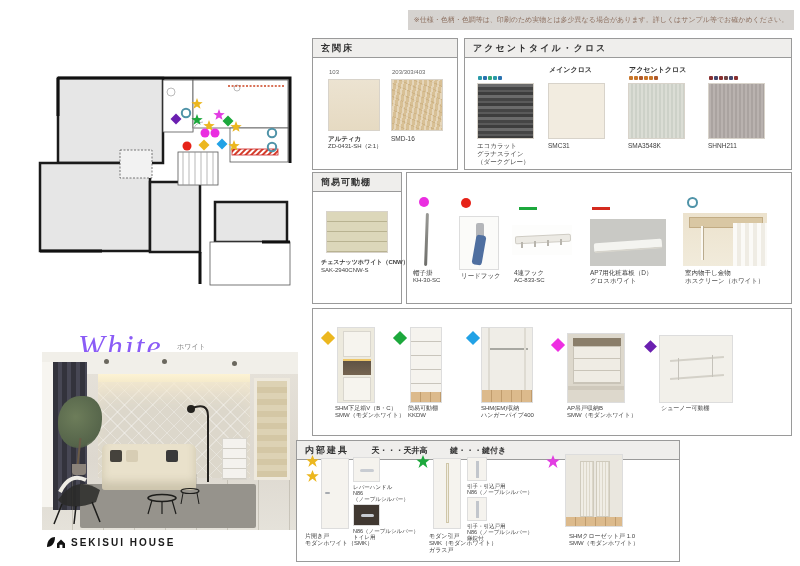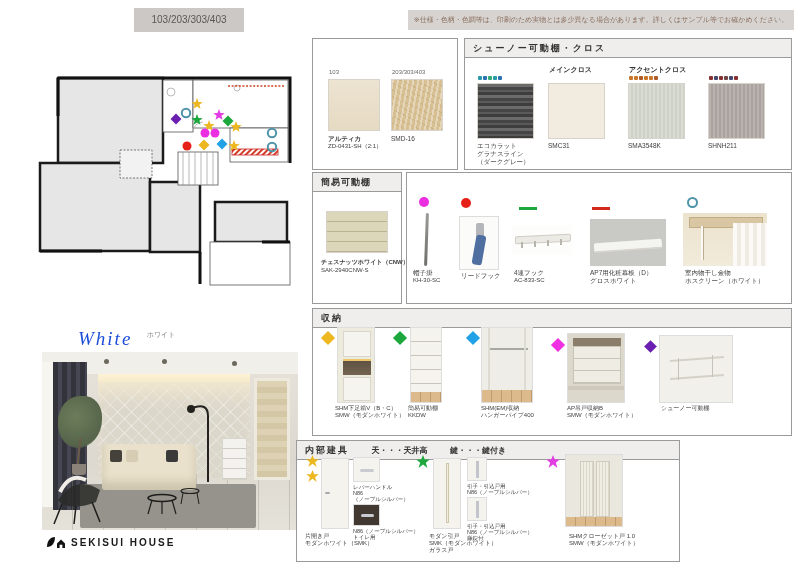--- a/index.html
+++ b/index.html
@@ -40,34 +40,32 @@
   .mk{position:absolute}
   .mkc{border-radius:50%}
   .mkring{border-radius:50%;border:2px solid #4f93a8;background:transparent;box-sizing:border-box}
   .mkline{height:3px}
   .mkdia{transform:rotate(45deg)}
   .mkstar{clip-path:polygon(50% 0%,63% 33%,98% 33%,70% 55%,82% 92%,50% 68%,18% 92%,30% 55%,2% 33%,37% 33%)}
   .dots{position:absolute;display:flex;gap:1px}
   .dots i{display:block;width:4px;height:4px;border-radius:1px}
   
   .style-line{position:absolute;left:78px;top:328px}
-  .style-script{font-family:"Liberation Serif","DejaVu Serif",serif;font-style:italic;font-size:19px;color:#1d4ed8;letter-spacing:2px}
+  .style-script{font-family:"Liberation Serif","DejaVu Serif",serif;font-style:italic;font-size:32px;color:#8b5cf6;letter-spacing:2px}
   .style-jp{font-size:7px;color:#888;margin-left:10px;vertical-align:8px}
   .room-photo{position:absolute;left:42px;top:352px;width:256px;height:178px;overflow:hidden;background:#e5e1d9}
   .brand{position:absolute;left:46px;top:536px;display:flex;align-items:center;gap:5px}
   .brand span{font-size:10px;font-weight:bold;color:#1a1a1a;letter-spacing:2px}
   .shelf-lines{background-image:repeating-linear-gradient(180deg,rgba(0,0,0,0) 0 13px,#c9c5bc 13px 14px)}
 </style>
 </head>
 <body>
 
 <div class="page">
 
-  <div class="hdr-light">
-    <span>103/203/303/403</span></div>
   <div class="hdr-note">
     <span>※仕様・色柄・色調等は、印刷のため実物とは多少異なる場合があります。詳しくはサンプル等でお確かめください。</span></div>
 
   <svg class="abs" style="left:32px;top:56px" width="272" height="232" viewBox="0 0 272 232">
     <defs>
       <path id="star5" d="M0,-6 L1.47,-2.02 5.71,-1.85 2.38,0.77 3.53,4.85 0,2.5 -3.53,4.85 -2.38,0.77 -5.71,-1.85 -1.47,-2.02 Z"></path>
       <path id="dia5" d="M0,-5.5 L5.5,0 0,5.5 -5.5,0 Z"></path>
       <pattern id="rh" width="4" height="4" patternUnits="userSpaceOnUse" patternTransform="rotate(45)">
         <rect width="4" height="4" fill="#fff"></rect>
           <rect width="2" height="4" fill="#d43c2a"></rect>
@@ -166,31 +164,32 @@
   </div>
   <div class="brand">
     <svg width="20" height="13" viewBox="0 0 20 13">
       <path d="M1,11 C1,4 5,1 9,1 C9,8 5,11 1,11 Z" fill="#111"></path>
       <path d="M11,12 V7.5 L15,3.5 19,7.5 V12 H16.4 V8.8 H13.6 V12 Z" fill="#111"></path>
     </svg>
     <span>SEKISUI HOUSE</span>
   </div>
 
   <section class="box" style="left:312px;top:38px;width:146px;height:132px">
+    <div class="box-hd">玄関床</div>
     <span class="unit" style="left:16px;top:30px">103</span>
     <div class="sw sw-cream" style="left:15px;top:40px;width:52px;height:52px"></div>
     <span class="lbl b" style="left:15px;top:96px">アルティカ</span>
     <span class="lbl" style="left:15px;top:104px;font-size:6px">ZD-0431-SH（2:1）</span>
     <span class="unit" style="left:79px;top:30px">203/303/403</span>
     <div class="sw sw-stone" style="left:78px;top:40px;width:52px;height:52px"></div>
     <span class="lbl" style="left:78px;top:96px">SMD-16</span>
   </section>
 
   <section class="box" style="left:464px;top:38px;width:328px;height:132px">
-    <div class="box-hd">シューノー可動棚・クロス</div>
+    <div class="box-hd">アクセントタイル・クロス</div>
     <div class="dots" style="left:13px;top:37px">
       <i style="background:#2a9aa8"></i>
         <i style="background:#2a72b0"></i>
         <i style="background:#36a874"></i>
         <i style="background:#2a9aa8"></i>
         <i style="background:#2a72b0"></i>
       </div>
     <div class="sw sw-tile" style="left:12px;top:44px;width:57px;height:56px"></div>
     <span class="lbl" style="left:12px;top:103px">エコカラット</span>
     <span class="lbl" style="left:12px;top:111px">グラナスライン</span>
@@ -260,21 +259,20 @@
       <div class="abs" style="left:6px;top:4px;width:72px;height:9px;background:#d9c7a3;border:1px solid #c2ac84"></div>
       <div class="abs" style="left:18px;top:13px;width:2px;height:34px;background:#fbf9f4;box-shadow:1px 0 0 #b9ab8e"></div>
       <div class="abs" style="left:56px;top:13px;width:2px;height:34px;background:#fbf9f4;box-shadow:1px 0 0 #b9ab8e"></div>
       <div class="abs" style="right:0;top:10px;width:34px;height:43px;background:repeating-linear-gradient(90deg,#fbfaf7 0 4px,#efece4 4px 8px)"></div>
     </div>
     <span class="lbl" style="left:278px;top:96px">室内物干し金物</span>
     <span class="lbl" style="left:278px;top:104px">ホスクリーン（ホワイト）</span>
   </section>
 
   <section class="box" style="left:312px;top:308px;width:480px;height:128px">
-    <div class="box-hd">収納</div>
     <span class="mk mkdia" style="left:10px;top:24px;width:10px;height:10px;background:#ecb71f"></span>
     <div class="photo-box" style="left:24px;top:18px;width:38px;height:76px;background:#edeade">
       <div class="abs" style="left:5px;top:3px;width:28px;height:26px;background:#f6f4ee;border:1px solid #d9d6ce;box-sizing:border-box"></div>
       <div class="abs" style="left:5px;top:31px;width:28px;height:16px;background:linear-gradient(180deg,#5c5043,#756450)"></div>
       <div class="abs" style="left:5px;top:31px;width:28px;height:2px;background:#eec76a"></div>
       <div class="abs" style="left:5px;top:49px;width:28px;height:24px;background:#f6f4ee;border:1px solid #d9d6ce;box-sizing:border-box"></div>
     </div>
     <span class="lbl" style="left:22px;top:96px;font-size:6px">SHM下足箱V（B・C）</span>
     <span class="lbl" style="left:22px;top:103px;font-size:6px">SMW（モダンホワイト）</span>
     <span class="mk mkdia" style="left:82px;top:24px;width:10px;height:10px;background:#1ca83c"></span>

